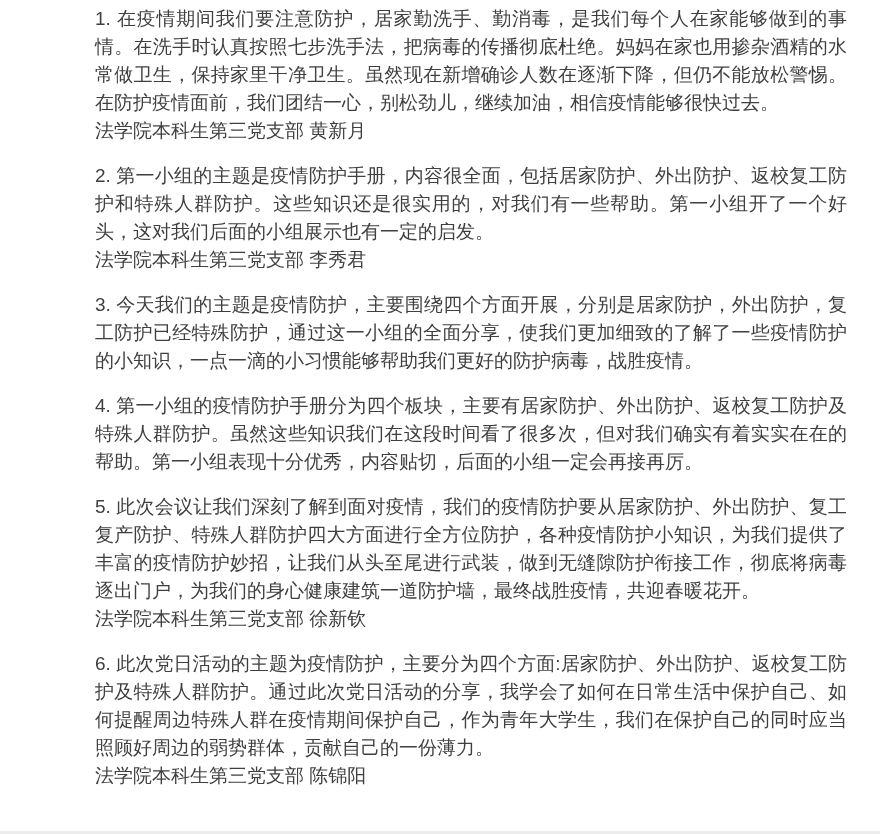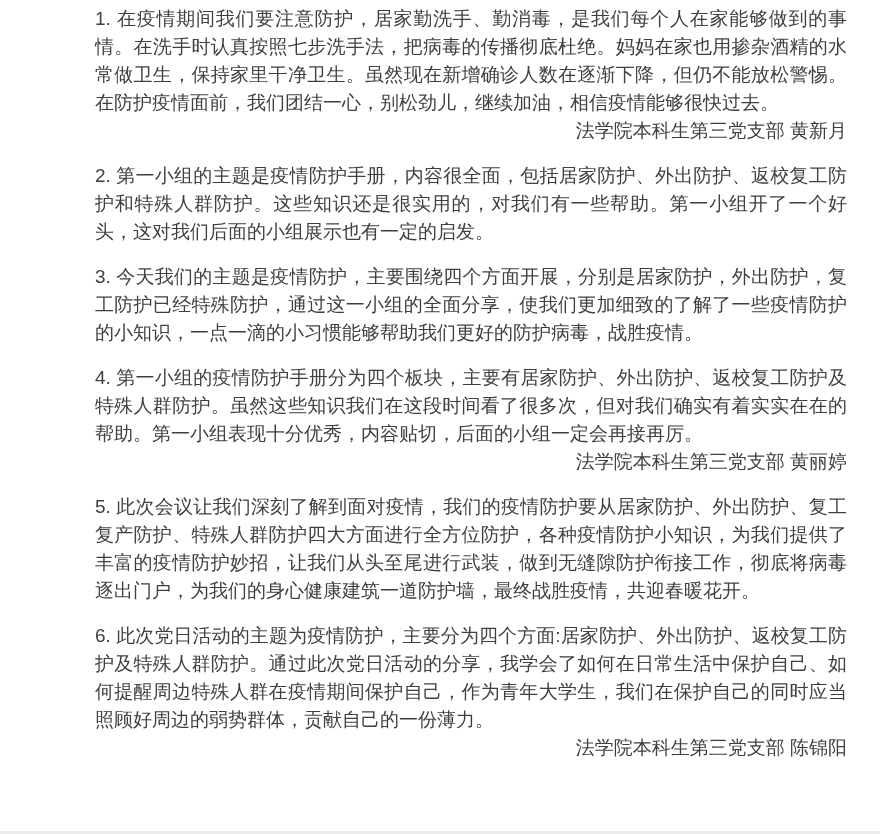--- a/index.html
+++ b/index.html
@@ -26,21 +26,20 @@
     margin: 0 0 17px 0;
   }
   .entry-text {
     margin: 0;
     text-align: justify;
     text-justify: inter-ideograph;
     word-break: break-all;
   }
   .entry-signature {
     margin: 0;
-    text-align: right;
     white-space: nowrap;
   }
   .page-bottom-edge {
     position: absolute;
     left: 0;
     bottom: 0;
     width: 880px;
     height: 3px;
     background: #ececec;
   }
@@ -50,33 +49,34 @@
 
 <div class="doc">
 
   <div class="entry">
     <p class="entry-text">1. 在疫情期间我们要注意防护，居家勤洗手、勤消毒，是我们每个人在家能够做到的事情。在洗手时认真按照七步洗手法，把病毒的传播彻底杜绝。妈妈在家也用掺杂酒精的水常做卫生，保持家里干净卫生。虽然现在新增确诊人数在逐渐下降，但仍不能放松警惕。在防护疫情面前，我们团结一心，别松劲儿，继续加油，相信疫情能够很快过去。</p>
     <p class="entry-signature">法学院本科生第三党支部 黄新月</p>
   </div>
 
   <div class="entry">
     <p class="entry-text">2. 第一小组的主题是疫情防护手册，内容很全面，包括居家防护、外出防护、返校复工防护和特殊人群防护。这些知识还是很实用的，对我们有一些帮助。第一小组开了一个好头，这对我们后面的小组展示也有一定的启发。</p>
+    <p class="entry-signature">法学院本科生第三党支部 李秀君</p>
   </div>
 
   <div class="entry">
     <p class="entry-text">3. 今天我们的主题是疫情防护，主要围绕四个方面开展，分别是居家防护，外出防护，复工防护已经特殊防护，通过这一小组的全面分享，使我们更加细致的了解了一些疫情防护的小知识，一点一滴的小习惯能够帮助我们更好的防护病毒，战胜疫情。</p>
   </div>
 
   <div class="entry">
     <p class="entry-text">4. 第一小组的疫情防护手册分为四个板块，主要有居家防护、外出防护、返校复工防护及特殊人群防护。虽然这些知识我们在这段时间看了很多次，但对我们确实有着实实在在的帮助。第一小组表现十分优秀，内容贴切，后面的小组一定会再接再厉。</p>
-    <p class="entry-signature">法学院本科生第三党支部 黄丽婷</p>
   </div>
 
   <div class="entry">
     <p class="entry-text">5. 此次会议让我们深刻了解到面对疫情，我们的疫情防护要从居家防护、外出防护、复工复产防护、特殊人群防护四大方面进行全方位防护，各种疫情防护小知识，为我们提供了丰富的疫情防护妙招，让我们从头至尾进行武装，做到无缝隙防护衔接工作，彻底将病毒逐出门户，为我们的身心健康建筑一道防护墙，最终战胜疫情，共迎春暖花开。</p>
+    <p class="entry-signature">法学院本科生第三党支部 徐新钦</p>
   </div>
 
   <div class="entry">
     <p class="entry-text">6. 此次党日活动的主题为疫情防护，主要分为四个方面:居家防护、外出防护、返校复工防护及特殊人群防护。通过此次党日活动的分享，我学会了如何在日常生活中保护自己、如何提醒周边特殊人群在疫情期间保护自己，作为青年大学生，我们在保护自己的同时应当照顾好周边的弱势群体，贡献自己的一份薄力。</p>
     <p class="entry-signature">法学院本科生第三党支部 陈锦阳</p>
   </div>
 
 </div>
 
 <div class="page-bottom-edge"></div>

